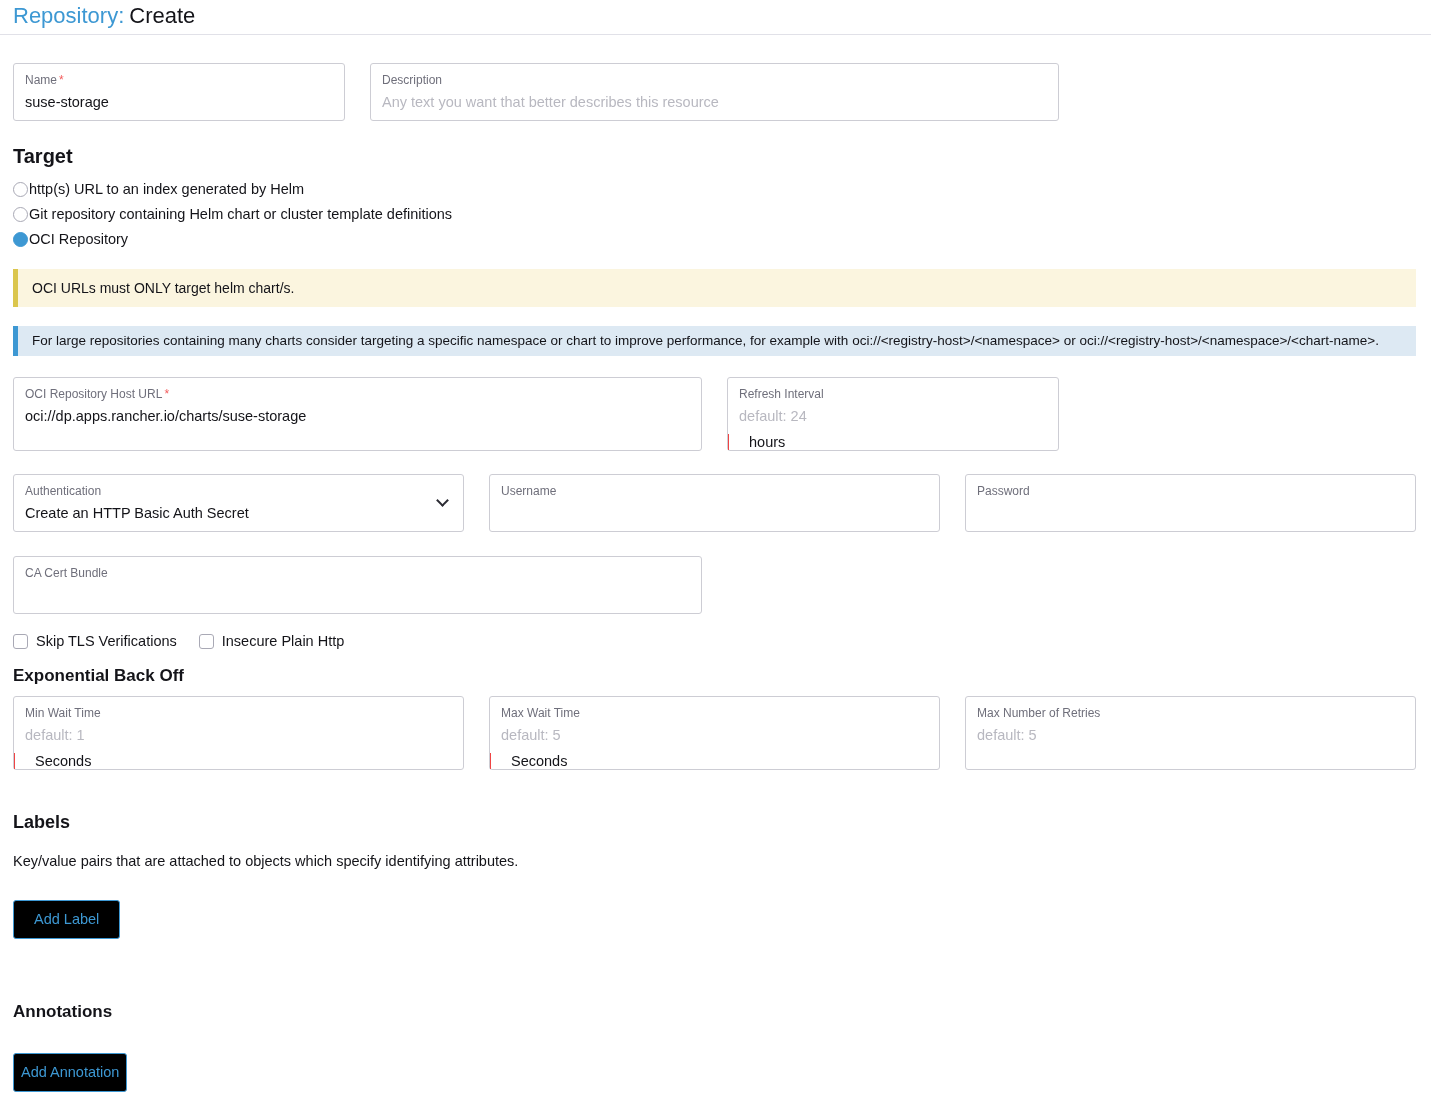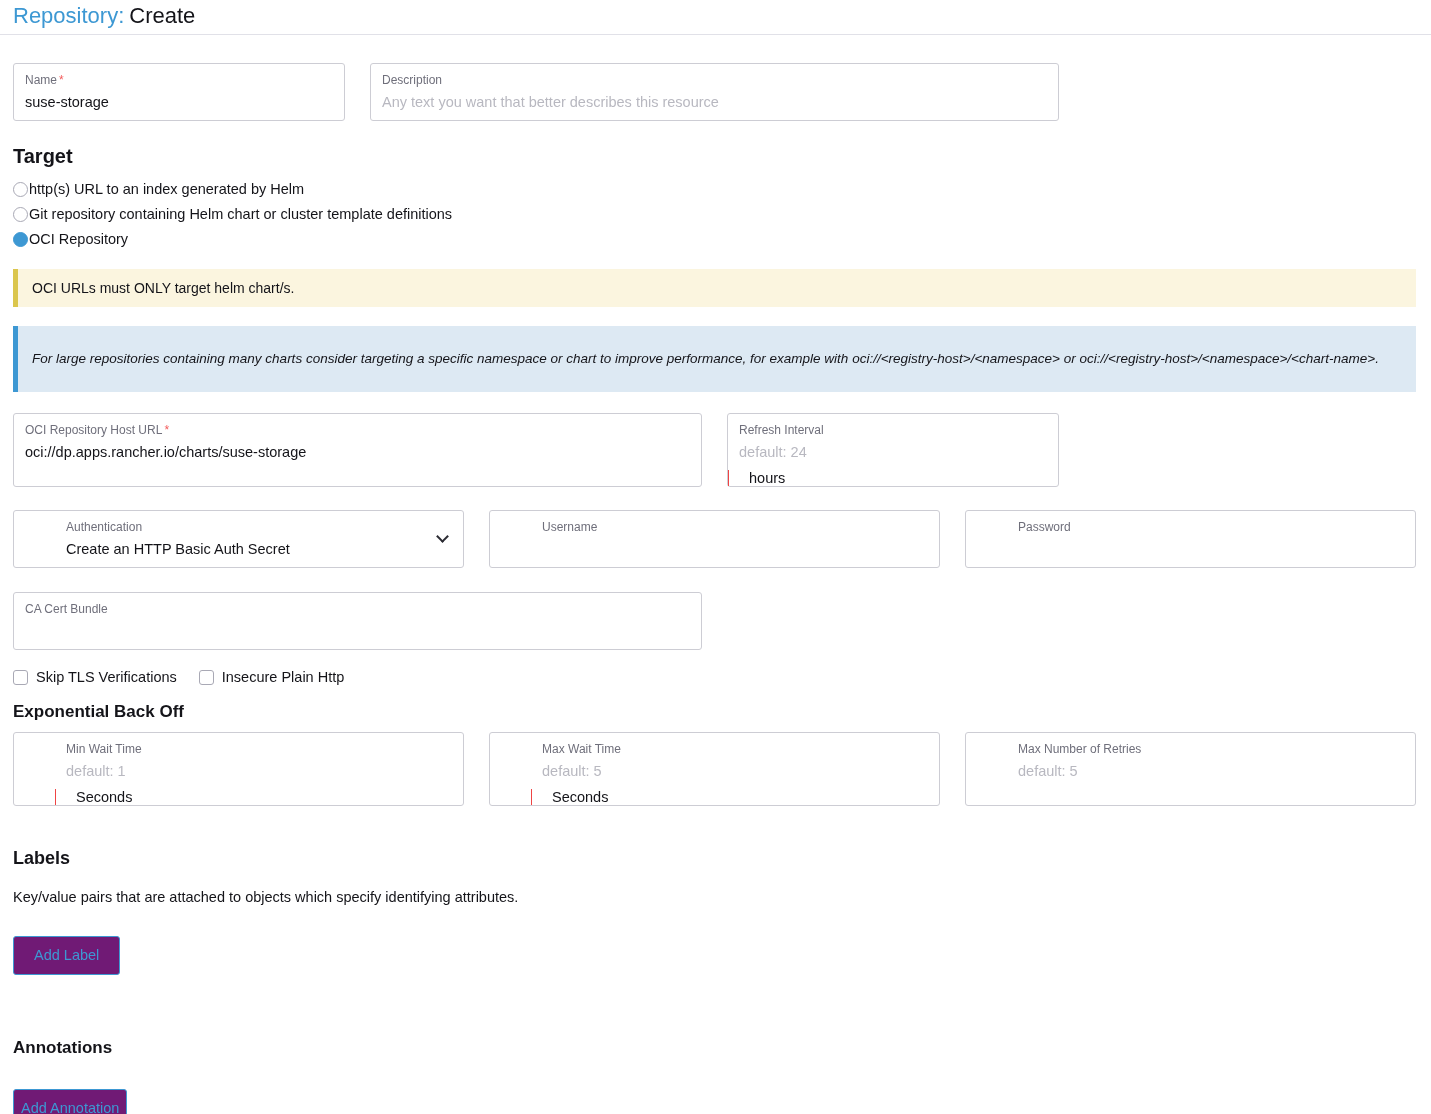--- a/index.html
+++ b/index.html
@@ -16,21 +16,21 @@
     border-bottom: 1px solid #e1e1e8;
   }
   .page-title { font-size: 22px; font-weight: 400; line-height: 26px; }
   .page-title .type { color: #3d98d3; }
   .page-title .action { color: #141419; margin-left: 5px; }
 
   .content { padding: 0 15px 0 13px; }
 
   .grid { display: grid; grid-template-columns: repeat(12, 1fr); column-gap: 25px; }
   .span-3 { grid-column: span 3; }
-  .span-4 { grid-column: span 4; padding-left: 41px; }
+  .span-4 { grid-column: span 4; }
   .span-6 { grid-column: span 6; }
 
   .field {
     border: 1px solid #cdcdd4;
     border-radius: 3px;
     min-height: 58px;
     background: #fff;
     position: relative;
   }
   .field-inner { padding: 9px 11px; flex: 1; min-width: 0; }
@@ -63,21 +63,21 @@
   .radio-option { display: flex; align-items: center; gap: 1px; margin-bottom: 9px; cursor: pointer; }
   .radio {
     width: 15px; height: 15px; border-radius: 50%;
     border: 1px solid #a9a9b5; flex: none; background: #fff;
   }
   .radio.selected { border-color: #3d98d3; background: #3d98d3; }
   .radio-label { font-size: 14.5px; }
 
   .banner { margin-top: 22px; font-size: 14px; line-height: 18px; }
   .banner-warning { background: #fbf5df; border-left: 5px solid #dbc64d; padding: 10px 14px; }
-  .banner-info { background: #dde9f3; border-left: 5px solid #3d98d3; padding: 24px 14px; font-size: 13.5px; margin-top: 19px; font-style: italic; }
+  .banner-info { background: #dde9f3; border-left: 5px solid #3d98d3; padding: 6px 14px; font-size: 13.5px; margin-top: 19px; }
 
   .row-oci { margin-top: 21px; }
   .row-auth { margin-top: 23px; }
   .row-cacert { margin-top: 24px; }
 
   .checkbox-row { display: flex; align-items: center; gap: 22px; margin-top: 19px; }
   .checkbox-option { display: flex; align-items: center; gap: 8px; cursor: pointer; }
   .checkbox {
     width: 15px; height: 15px; border: 1px solid #a9a9b5;
     border-radius: 3px; background: #fff; flex: none;
@@ -88,21 +88,21 @@
   .row-backoff { margin-top: 10px; }
 
   .labels-title { font-size: 18px; font-weight: 700; margin-top: 42px; line-height: 21px; }
   .labels-desc { font-size: 14.5px; margin-top: 20px; line-height: 17px; }
 
   .btn {
     display: inline-block; font-family: inherit; font-size: 14.5px;
     border-radius: 3px; cursor: pointer; line-height: 17px;
   }
   .btn-outline {
-    background: #701a75; border: 1px solid #3d98d3; color: #3d98d3;
+    background: #000000; border: 1px solid #3d98d3; color: #3d98d3;
     padding: 10px 20px;
   }
   .btn-add-label { margin-top: 30px; }
   .annotations-title { font-size: 17px; font-weight: 700; margin-top: 63px; line-height: 20px; }
   .btn-add-annotation { margin-top: 31px; padding: 10px 7px; }
 
   .footer { display: flex; justify-content: flex-end; gap: 16px; margin-top: 24px; padding: 0 15px 6px 13px; }
   .btn-cancel { background: #ffffff; padding: 10px 27px; }
   .btn-primary {
     background: #3d98d3; color: #ffffff; border: 1px solid #3d98d3;

